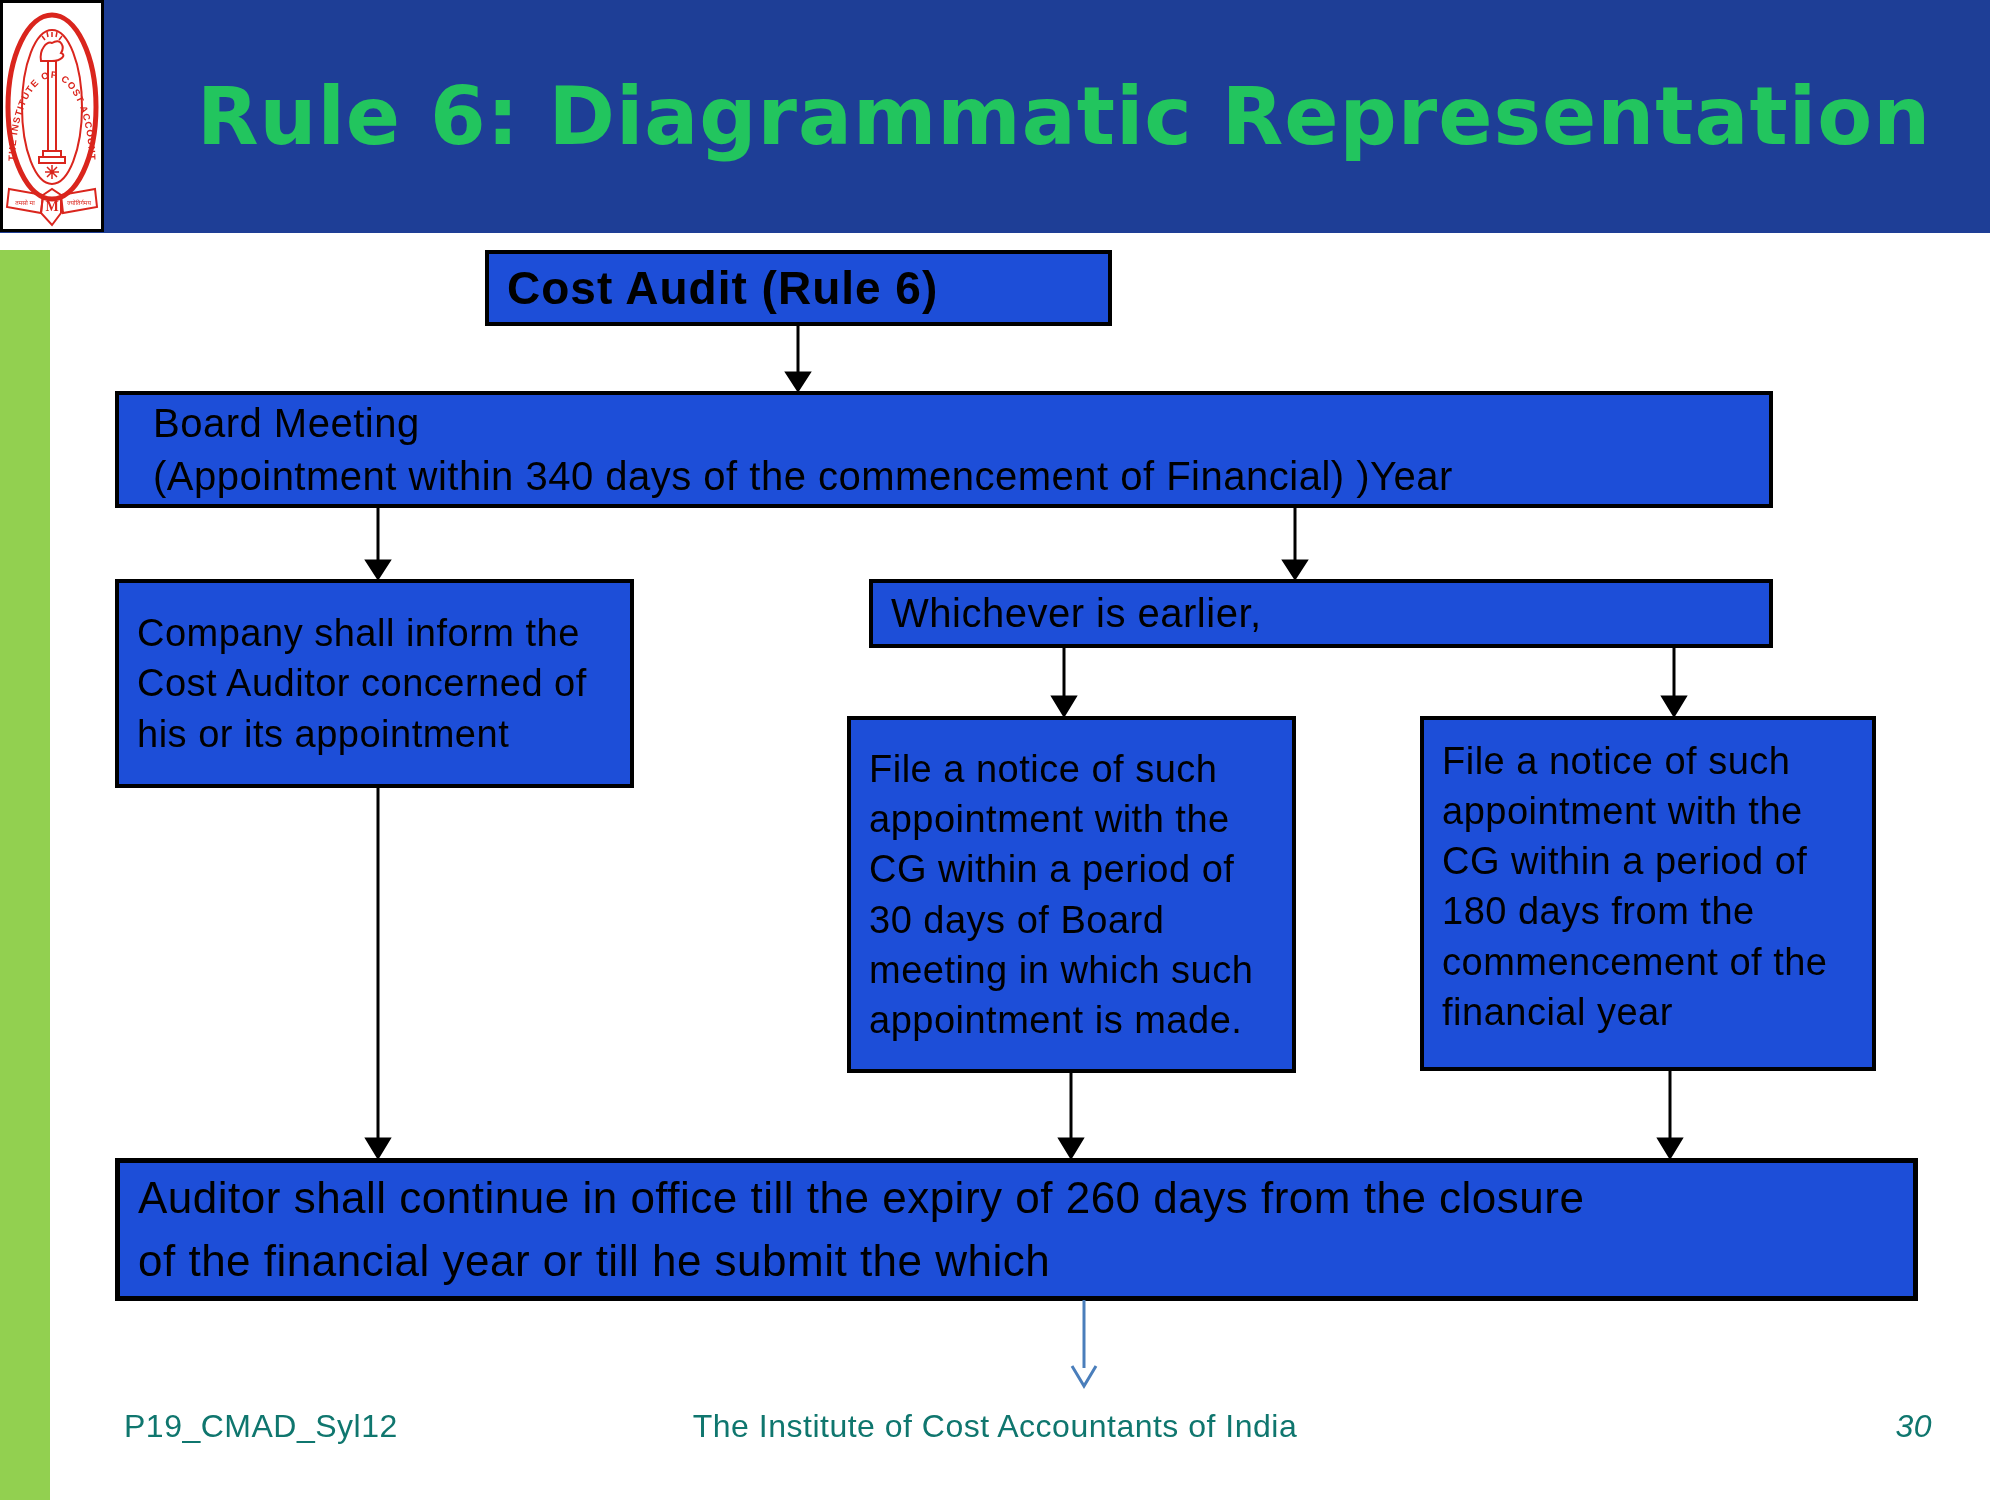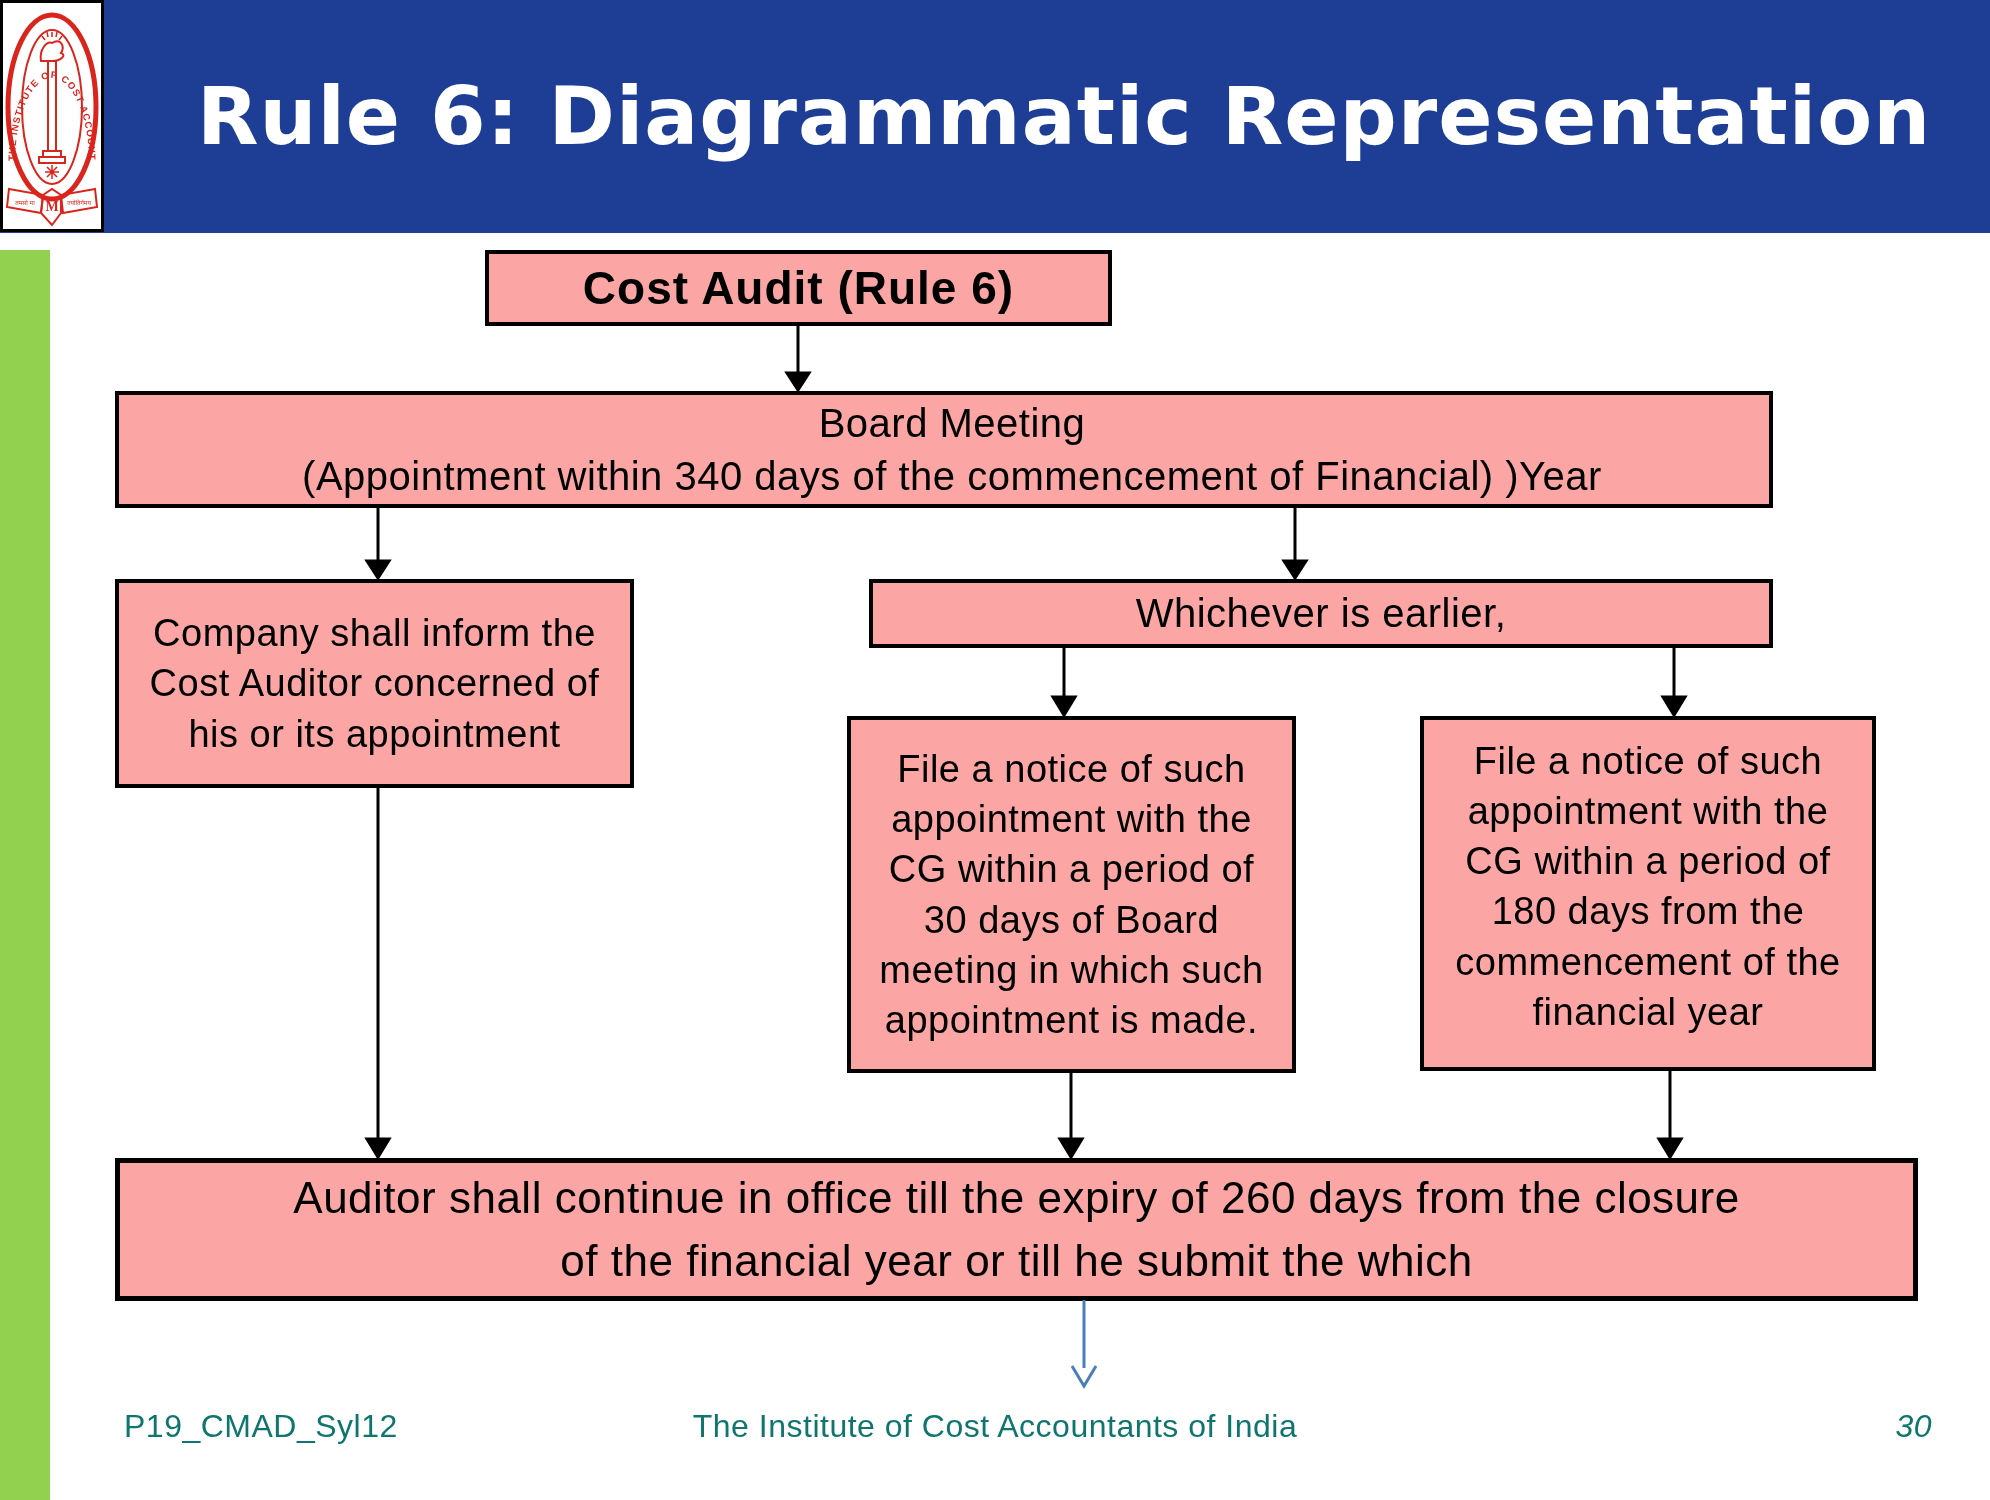--- a/index.html
+++ b/index.html
@@ -9,36 +9,36 @@
   }
   
   .banner {
     position:absolute; left:0; top:0; width:1990px; height:233px;
     background:#1E3E96;
   }
   .banner-title {
     position:absolute; left:150px; right:12px; top:0; height:233px;
     display:flex; align-items:center; justify-content:center;
     font-family:"DejaVu Sans", sans-serif;
-    font-size:80px; font-weight:bold; color:#ffffff; letter-spacing:1px;
+    font-size:80px; font-weight:bold; color:#22c55e; letter-spacing:1px;
     white-space:nowrap;
   }
   .logo-box {
     position:absolute; left:0; top:0; width:104px; height:232px;
     background:#fff; border:3px solid #000; box-sizing:border-box; z-index:3;
   }
   .green-stripe {
     position:absolute; left:0; top:250px; width:50px; height:1250px;
     background:#92D050;
   }
   
   .fbox {
-    position:absolute; background:#fca5a5; border:4px solid #000;
+    position:absolute; background:#1d4ed8; border:4px solid #000;
     box-sizing:border-box; display:flex; align-items:center; justify-content:center;
-    text-align:center; line-height:1.32; letter-spacing:0.5px;
+    text-align:left; line-height:1.32; letter-spacing:0.5px;
   }
   .fbox .inner { width:100%; padding:4px 18px; box-sizing:border-box; }
   .box-cost-audit   { left:485px;  top:250px;  width:627px;  height:76px;
                       font-size:46px; font-weight:bold; letter-spacing:1px; }
   .box-board        { left:115px;  top:391px;  width:1658px; height:117px; font-size:40px;padding-left:16px; }
   .box-company      { left:115px;  top:579px;  width:519px;  height:209px; font-size:38px; }
   .box-whichever    { left:869px;  top:579px;  width:904px;  height:69px;  font-size:40px; }
   .box-file30       { left:847px;  top:716px;  width:449px;  height:357px; font-size:38px; }
   .box-file180      { left:1420px; top:716px;  width:456px;  height:355px; font-size:38px;
                       align-items:flex-start; }

